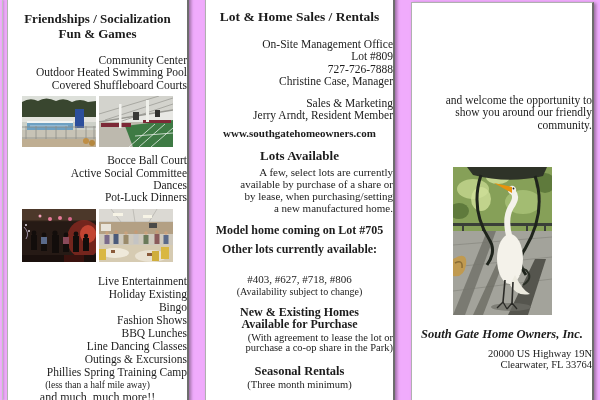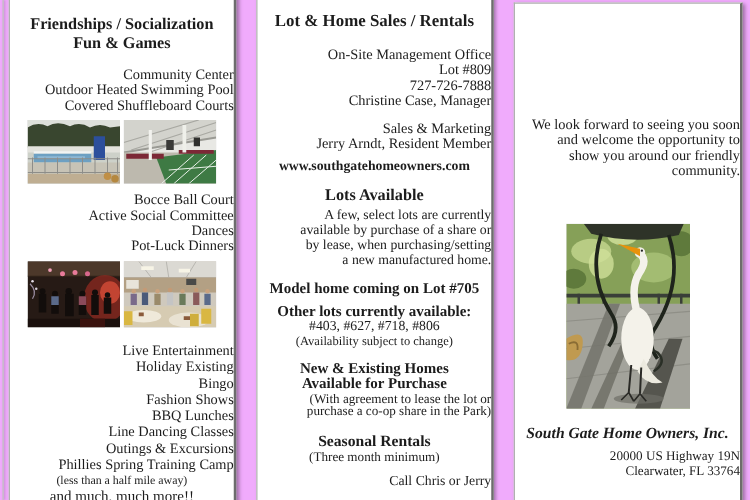--- a/index.html
+++ b/index.html
@@ -25,21 +25,21 @@
   .closing{font-size:12px;line-height:13px;margin-top:1px;}
   .p2-title{font-size:13.5px;font-weight:bold;line-height:16px;}
   .blk-office{margin-top:13px;}
   .blk-mkt{margin-top:9px;}
   .website{margin-top:6px;font-size:11px;font-weight:bold;line-height:12px;}
   .h-lots{margin-top:10px;font-size:13px;font-weight:bold;line-height:13px;}
   .para{margin-top:5px;}
   .para .li{font-size:11px;line-height:11.8px;}
   .model{margin-top:9px;font-size:12px;font-weight:bold;line-height:13px;}
   .h-other{margin-top:6px;font-size:12px;font-weight:bold;line-height:13px;}
-  .lots-nums{margin-top:0;font-size:11px;line-height:11px;}
+  .lots-nums{margin-top:18px;font-size:11px;line-height:11px;}
   .avail-note{font-size:10px;line-height:11px;margin-top:1px;}
   .h-homes{margin-top:9px;font-size:12px;font-weight:bold;line-height:12.5px;}
   .homes-note .li{font-size:10.5px;line-height:10.8px;}
   .homes-note{margin-top:2px;}
   .h-season{margin-top:11px;font-size:12.5px;font-weight:bold;line-height:13px;}
   .season-note{font-size:10.5px;line-height:11px;margin-top:1px;}
   .contact{margin-top:8px;}
   .contact .line{font-size:11px;line-height:11.5px;}
   .welcome .li{font-size:11.5px;line-height:12.3px;}
   .egret{margin:36px auto 0 auto;width:99px;height:148px;}
@@ -239,21 +239,20 @@
     <div class="h-season">Seasonal Rentals</div>
     <div class="season-note">(Three month minimum)</div>
     <div class="contact">
       <div class="line">Call Chris or Jerry</div>
 
     </div>
   </section>
 
   <section class="panel panel3">
     <div class="welcome">
-        <div class="li">We look forward to seeing you soon</div>
         <div class="li">and welcome the opportunity to</div>
         <div class="li">show you around our friendly</div>
         <div class="li">community.</div>
       </div>
     <div class="photo egret">
       <svg width="99" height="148" viewBox="0 0 99 148" preserveAspectRatio="none">
         <rect width="99" height="148" fill="#86a058"></rect>
         <ellipse cx="20" cy="22" rx="16" ry="10" fill="#b8cc84"></ellipse>
         <ellipse cx="70" cy="35" rx="18" ry="12" fill="#a3bc72"></ellipse>
         <ellipse cx="45" cy="10" rx="12" ry="7" fill="#c4d690"></ellipse>

